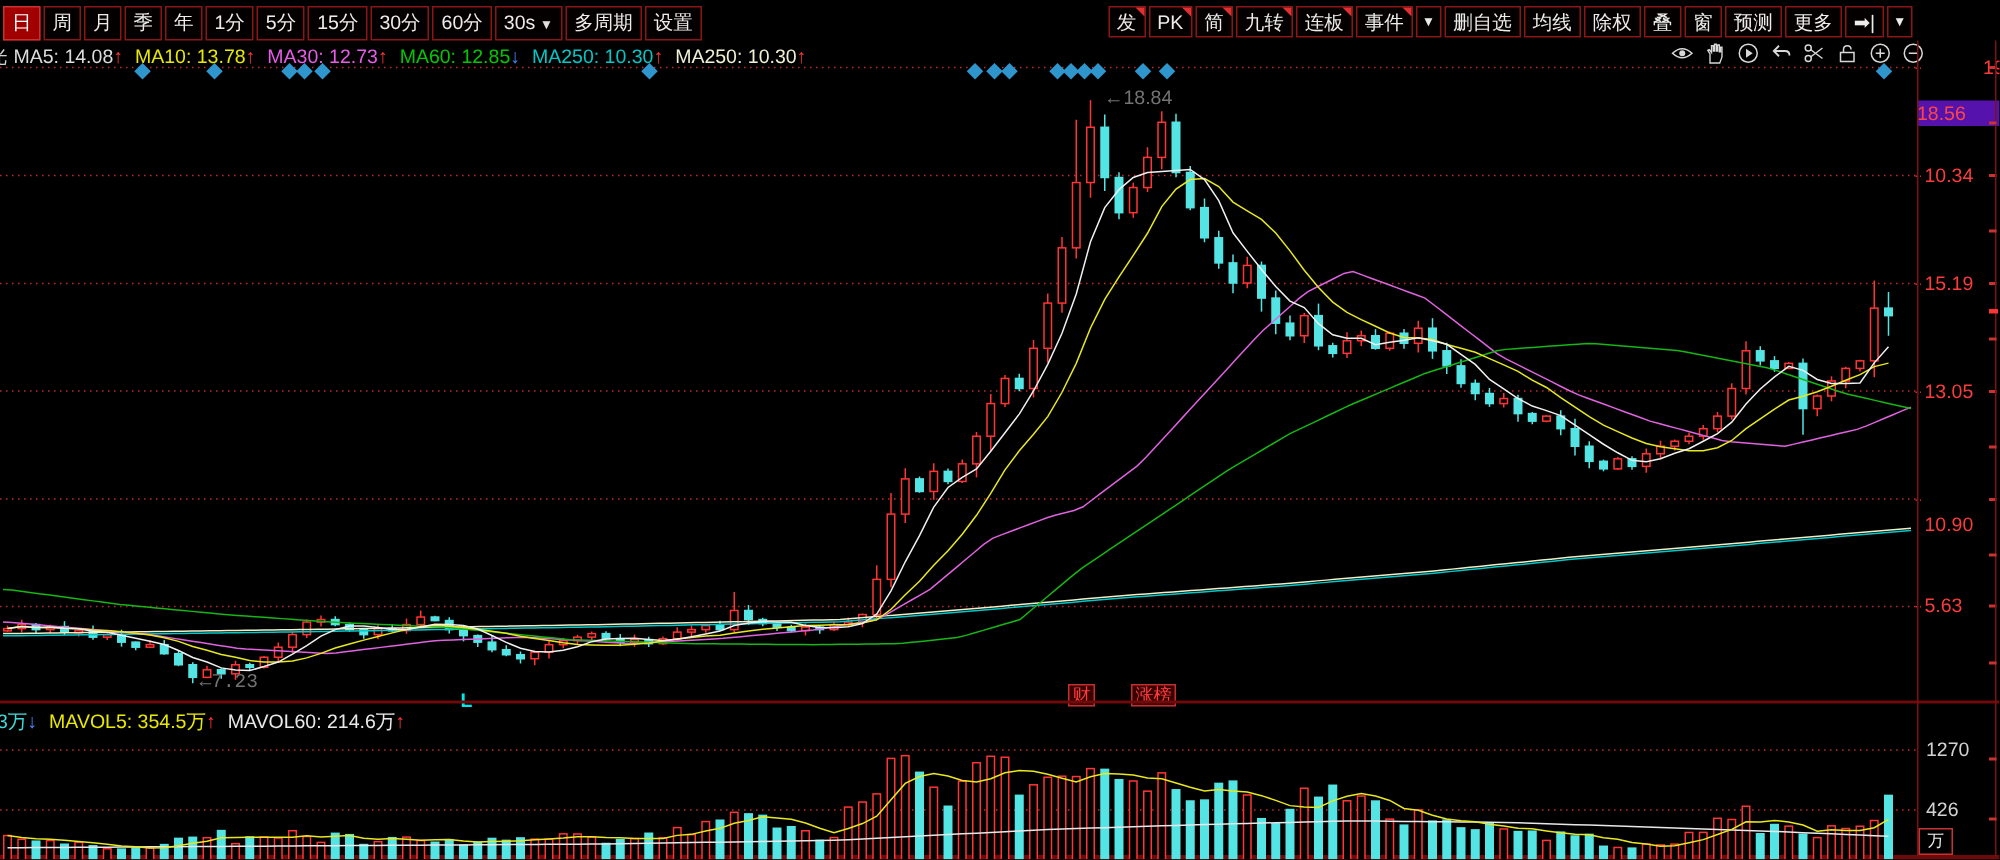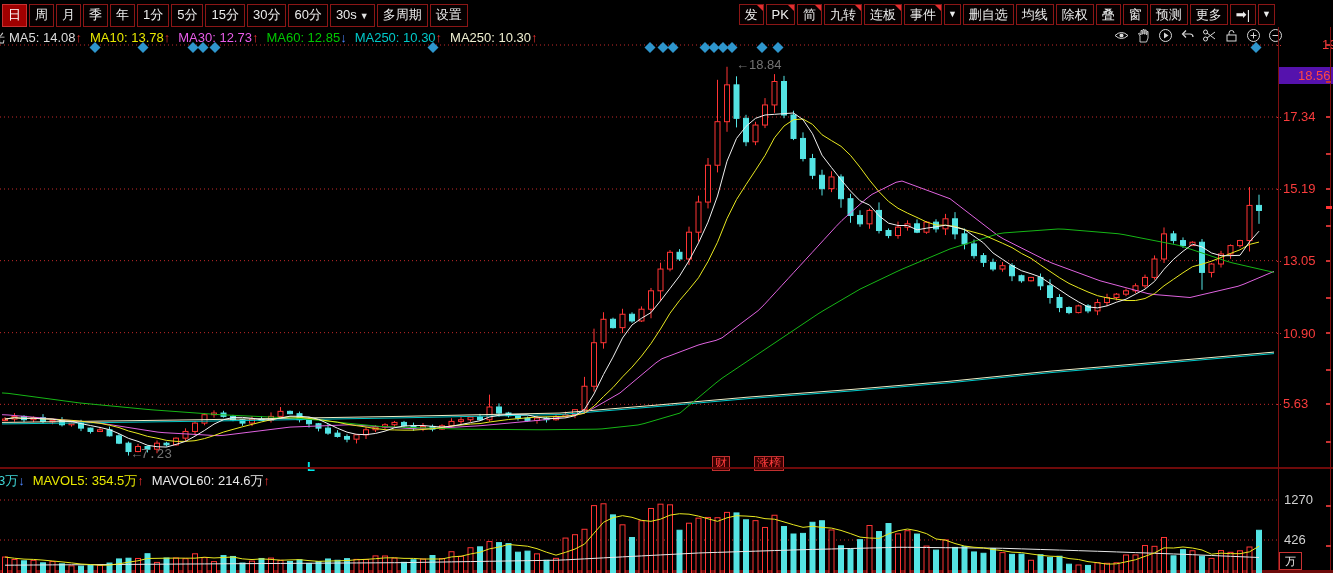--- a/index.html
+++ b/index.html
@@ -22,21 +22,21 @@
   .arrow-down{color:#4d86ff;}
   
   #chartIcons{position:absolute;top:28px;left:1114px;display:flex;gap:7px;align-items:center;}
   #chartIcons .cicon{width:15px;height:15px;display:inline-flex;align-items:center;
       justify-content:center;color:#d8d8d8;font-size:14px;}
   
   .axis-label{position:absolute;left:1283px;color:#fa3c3c;font-size:13px;}
   .axis-leader{position:absolute;left:1277px;width:5px;height:1px;
       background:repeating-linear-gradient(90deg,#c83232 0 1px,transparent 1px 3px);}
   #priceChip{position:absolute;left:1278px;top:67px;width:55px;height:17px;background:#5512ad;
-      color:#ff4646;font-size:13px;line-height:17px;padding-left:20px;box-sizing:border-box;}
+      color:#ff4646;font-size:13px;line-height:17px;padding-left:0;box-sizing:border-box;}
   .vol-axis-label{position:absolute;left:1284px;color:#d2d2d2;font-size:13px;}
   #wanBox{position:absolute;left:1279px;top:552px;width:21px;height:16px;border:1px solid #c83232;
       color:#ececec;font-size:11px;text-align:center;line-height:16px;}
   
   .annot{position:absolute;color:#737373;font-size:13px;white-space:nowrap;}
   #lMark{position:absolute;left:307px;top:459px;color:#00e8e8;font-size:13px;font-weight:bold;}
   .hot-btn{position:absolute;top:456px;background:#3a0000;border:1px solid #c03030;color:#ff3c3c;
       font-size:12px;line-height:13px;padding:0 2px;cursor:default;}
   
   #volRow{position:absolute;left:0;top:472px;font-size:13px;white-space:nowrap;text-decoration:underline;}
@@ -440,30 +440,30 @@
 <div class="annot" id="annHigh" style="left:736px;top:57px;">←18.84</div>
 <div class="annot" id="annLow" style="left:133px;top:447px;font-family:Liberation Mono, monospace;">←7.23</div>
 <div id="lMark">L</div>
 <div class="hot-btn" style="left:712px;">财</div>
 <div class="hot-btn" style="left:754px;">涨榜</div>
 
 <div id="priceAxis">
     <div class="axis-label" style="top: 37px; margin-left: 39px;">19.49</div>
     <div class="axis-leader" style="top: 45px;"></div>
     <div class="edge-tick" style="top: 44px;"></div>
-    <div class="axis-label" style="top: 109px;">17.34</div>
+    <div class="axis-label" style="top: 109px;">10.34</div>
     <div class="axis-leader" style="top: 117px;"></div>
     <div class="edge-tick" style="top: 116px;"></div>
     <div class="axis-label" style="top: 181px;">15.19</div>
     <div class="axis-leader" style="top: 189px;"></div>
     <div class="edge-tick" style="top: 188px;"></div>
     <div class="axis-label" style="top: 252.665px;">13.05</div>
     <div class="axis-leader" style="top: 260.665px;"></div>
     <div class="edge-tick" style="top: 259.665px;"></div>
-    <div class="axis-label" style="top: 326px;">10.90</div>
+    <div class="axis-label" style="top: 342px;">10.90</div>
     <div class="axis-leader" style="top: 332.665px;"></div>
     <div class="edge-tick" style="top: 331.665px;"></div>
     <div class="axis-label" style="top: 396.331px;">5.63</div>
     <div class="axis-leader" style="top: 404.331px;"></div>
     <div class="edge-tick" style="top: 403.331px;"></div>
   </div>
 <div id="priceChip">18.56</div>
 
 <div class="hline" style="left:0;top:467px;width:1333px;"></div>
 <div class="hline" style="left:0;top:570px;width:1333px;height:3px;"></div>

